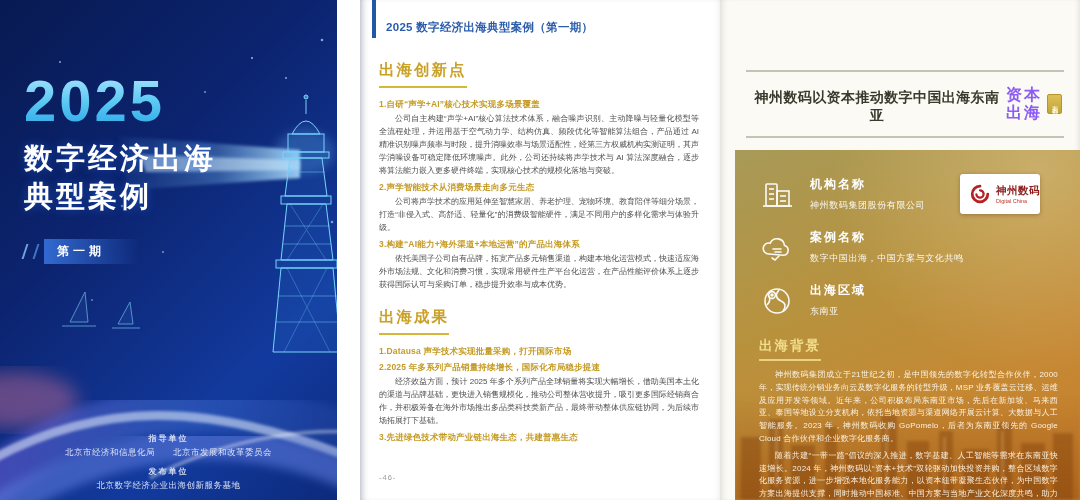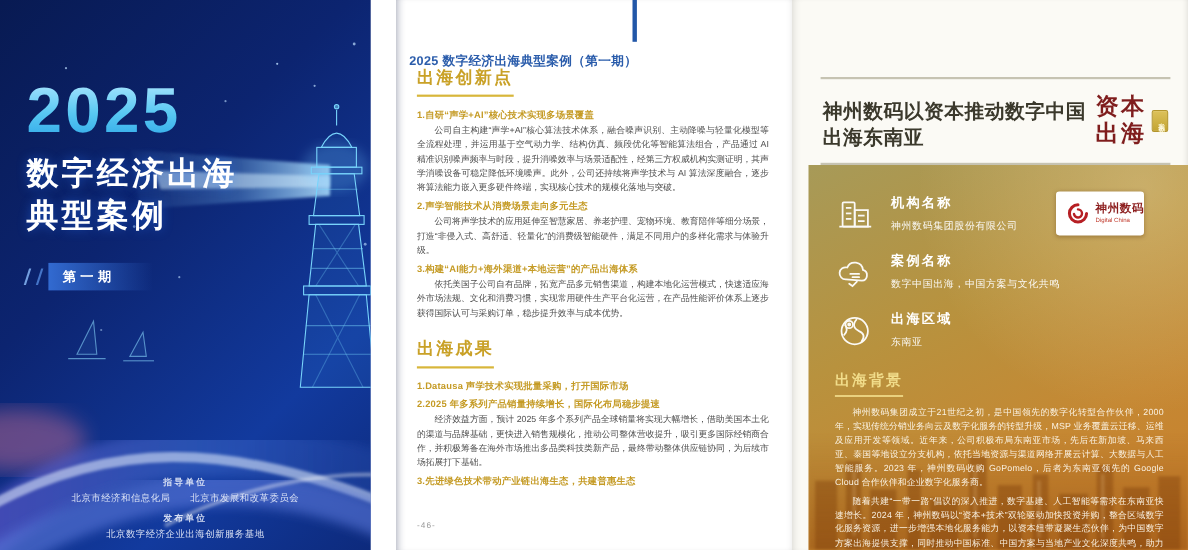--- a/index.html
+++ b/index.html
@@ -24,41 +24,41 @@
          padding:4px 34px 4px 13px;
          background:linear-gradient(90deg,rgba(52,110,214,.95) 0%,rgba(52,110,214,.45) 55%,rgba(52,110,214,0) 100%);}
   .cover-footer{position:absolute;left:0;bottom:8px;width:100%;text-align:center;z-index:3;color:#e3e9f8;}
   .f-label{font-size:8px;font-weight:700;letter-spacing:2px;opacity:.92;margin-top:7px;}
   .f-orgs{font-size:8.5px;margin-top:3px;letter-spacing:.5px;opacity:.95;}
   .f-date{font-size:9.5px;font-weight:700;letter-spacing:1px;margin-top:13px;margin-bottom:4px;}
 
   
   .page-mid{position:absolute;left:360px;top:0;width:360px;height:500px;background:#ffffff;
             box-shadow:inset 7px 0 9px -7px rgba(10,20,60,.45), inset -4px 0 6px -4px rgba(0,0,0,.10);}
-  .mid-header{position:absolute;top:0;left:12px;display:flex;align-items:flex-end;gap:10px;flex-direction:column;}
+  .mid-header{position:absolute;top:0;left:12px;display:flex;align-items:flex-end;gap:10px;}
   .vbar{width:4px;height:38px;background:#2257a8;}
   .htext{font-size:11.5px;font-weight:700;color:#2a5cab;padding-bottom:3px;letter-spacing:.3px;}
   .mid-body{position:absolute;top:60px;left:19px;right:21px;}
   .gold-h{font-size:15.5px;color:#c9a127;font-weight:800;letter-spacing:2px;
           border-bottom:2.5px solid #d8b63a;display:inline-block;padding-bottom:5px;margin:0 0 7px 0;}
   .gold-h.second{margin-top:13px;}
   .subhead{font-size:8.5px;font-weight:700;color:#c59b25;margin:4px 0 2px;letter-spacing:.2px;}
   .bodyp{font-size:8px;color:#4f4f4f;line-height:1.62;text-align:justify;text-indent:2em;margin:0 0 3px;}
   .pageno{position:absolute;left:19px;bottom:18px;font-size:7.5px;color:#9a9a9a;letter-spacing:1px;}
 
   
   .page-right{position:absolute;left:720px;top:0;width:360px;height:500px;background:#fbfaf5;
             box-shadow:inset 7px 0 9px -7px rgba(0,0,0,.18), inset -4px 0 6px -4px rgba(0,0,0,.15);}
   .case-header{position:absolute;top:70px;left:26px;right:16px;
             border-top:2px solid #c6c3b2;border-bottom:2px solid #c6c3b2;
             padding:11px 2px;display:flex;justify-content:space-between;align-items:center;}
   .case-no{font-size:15.5px;font-weight:800;color:#3b392c;letter-spacing:1.5px;}
-  .case-title{font-size:18px;font-weight:700;color:#3b392c;margin-top:6px;letter-spacing:.4px;}
+  .case-title{font-size:14px;font-weight:700;color:#3b392c;margin-top:6px;letter-spacing:.4px;text-align:center;}
   .case-right{display:flex;gap:5px;align-items:center;flex:none;}
-  .cat-badge{font-size:21px;font-weight:800;color:#7f1d1d;line-height:1.15;text-align:center;letter-spacing:2px;}
+  .cat-badge{font-size:16px;font-weight:800;color:#8b5cf6;line-height:1.15;text-align:center;letter-spacing:2px;}
   .cat-tag{writing-mode:vertical-rl;font-size:6px;color:#fffbe4;letter-spacing:2px;
            background:linear-gradient(#dcc15a,#c3a433);padding:5px 2px;border-radius:2px;border:1px solid #b3952c;}
 
   .case-card{position:absolute;top:150px;left:15px;right:0;bottom:0;overflow:hidden;
              background:linear-gradient(155deg,#a79a58 0%,#b8923e 38%,#c58833 68%,#c97f2c 100%);}
   .case-card::before{content:"";position:absolute;inset:0;
              background:radial-gradient(circle at 88% 6%,rgba(255,243,205,.28),rgba(255,243,205,0) 46%);}
   .card-content{position:relative;z-index:2;padding:26px 22px 0 24px;}
   .info-row{display:flex;gap:15px;margin-bottom:17px;align-items:flex-start;}
   .info-icon{flex:none;width:36px;height:36px;opacity:.95;}

